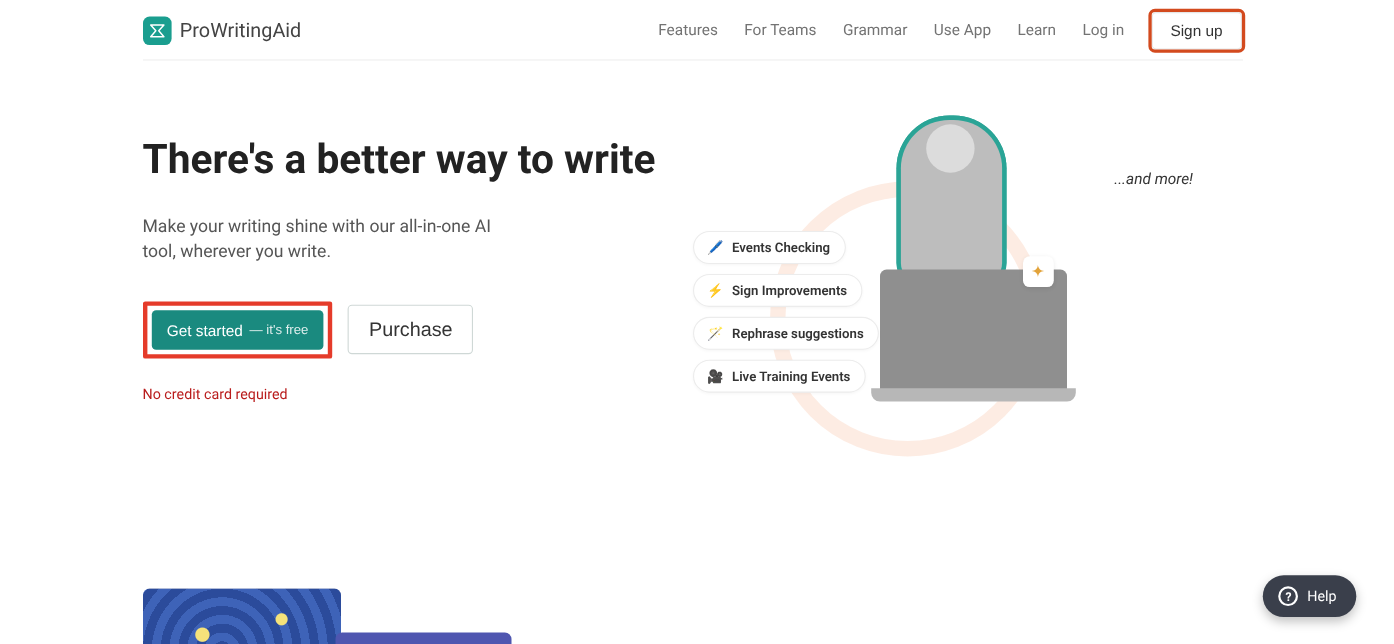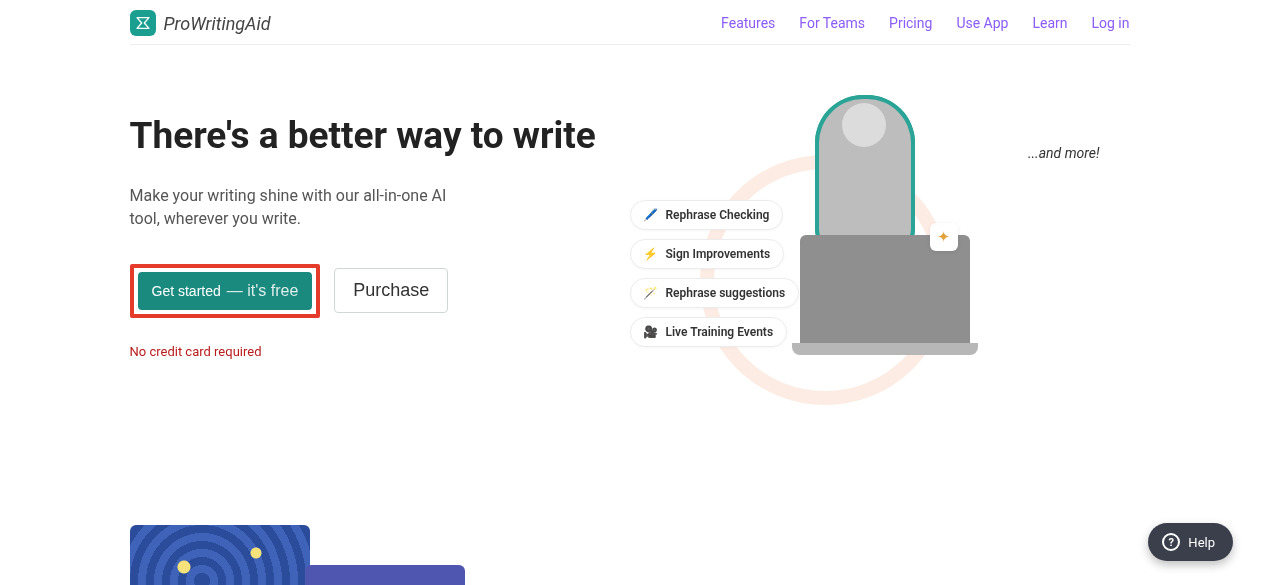--- a/index.html
+++ b/index.html
@@ -20,29 +20,29 @@
   }
   .scroll-area::-webkit-scrollbar { width: 16px; background:#f0f0f0;}
   .scroll-area::-webkit-scrollbar-thumb { background:#c7c7c7; }
   .container { width: 1000px; margin: 0 auto; position: relative;}
   
   .header {
     display:flex; align-items:center; justify-content:space-between;
     padding: 10px 0 8px 0;
     border-bottom:1px solid #eee;
   }
-  .brand { display:flex; align-items:center; gap:8px;font-style:italic; }
+  .brand { display:flex; align-items:center; gap:8px; }
   .brand-logo {
     width:26px; height:26px; border-radius:6px;
     background:#1a9e8f;
     display:flex; align-items:center; justify-content:center;
   }
   .brand-text { font-size:18px; color:#444;}
   .nav { display:flex; align-items:center; gap:24px; font-size:14px; color:#333; }
-  .nav a { color:#8b5cf6; text-decoration:none; cursor:pointer;}
+  .nav a { color:#737373; text-decoration:none; cursor:pointer;}
   .signup-btn {
     background:#fff; border:1px solid #e6e6e6;
     padding:8px 16px; border-radius:4px; font-size:14px; color:#333;
     cursor:pointer;
   }
   .highlight-signup {
     outline:3px solid #d34a1e; outline-offset:-1px; border-radius:4px;
     padding:1px;
   }
   
@@ -51,29 +51,29 @@
   .hero-title { font-size:37px; font-weight:700; line-height:1.15; color:#222; margin-bottom:26px;}
   .hero-sub { font-size:16px; color:#555; line-height:1.45; margin-bottom:34px; max-width:340px;}
   .cta-row { display:flex; gap:14px; align-items:center; }
   .get-started-highlight {
     border:4px solid #e53b2a; padding:4px; display:inline-block; border-radius:2px;text-decoration:underline;
   }
   .get-started-btn {
     background:#1a8a7f; color:#fff; padding:10px 14px; border:none; border-radius:4px;
     font-size:14px; cursor:pointer; display:inline-flex; align-items:center; gap:6px;
   }
-  .get-started-btn .free { opacity:.85; font-size:16px;}
+  .get-started-btn .free { opacity:.85; font-size:12px;}
   .purchase-btn {
     background:#fff; border:1px solid #cfd8d6; color:#333; padding:11px 18px;
     border-radius:4px; font-size:18px; cursor:pointer;
   }
   .no-card { margin-top:26px; color:#b91c1c; font-size:13px;}
   
   .hero-right { width:50%; position:relative; height:300px;}
-  .and-more { position:absolute; right:30px; top:30px; font-size:14px; color:#333; font-style:italic;}
+  .and-more { position:absolute; right:45px; top:30px; font-size:14px; color:#333; font-style:italic;}
   .orbit {
     position:absolute; left:70px; top:40px; width:250px; height:250px;
     border:14px solid rgba(244,150,100,.18); border-radius:50%;
   }
   .laptop {
     position:absolute; left:170px; top:120px; width:170px; height:110px;
     background:#8f8f8f; border-radius:6px 6px 0 0;
   }
   .laptop::after{
     content:""; position:absolute; bottom:-10px; left:-8px; right:-8px; height:12px;
@@ -146,24 +146,27 @@
       <div class="brand-logo">
         <svg width="16" height="16" viewBox="0 0 24 24" fill="none">
           <path d="M3 4 L21 4 L14 12 L21 20 L3 20 L10 12 Z" stroke="#fff" stroke-width="2" stroke-linejoin="round"></path>
         </svg>
       </div>
       <span class="brand-text">ProWritingAid</span>
     </div>
     <nav class="nav">
       <a>Features</a>
       <a>For Teams</a>
-      <a>Pricing</a>
+      <a>Grammar</a>
       <a>Use App</a>
       <a>Learn</a>
       <a>Log in</a>
+      <span class="highlight-signup">
+        <button class="signup-btn">Sign up</button>
+      </span>
     </nav>
   </header>
 
   <section class="hero">
     <div class="hero-left">
       <h1 class="hero-title">There's a better way to write</h1>
       <p class="hero-sub">Make your writing shine with our all-in-one AI tool, wherever you write.</p>
       <div class="cta-row">
         <span class="get-started-highlight">
           <button class="get-started-btn">
@@ -182,21 +185,21 @@
       <div class="person">
         <div class="outline"></div>
         <div class="head"></div>
       </div>
       <div class="laptop"></div>
       <div class="sparkle">✦</div>
 
       <div class="feature-pills">
         <div class="pill">
           <span class="ico">🖊️</span>
-          <span>Rephrase Checking</span>
+          <span>Events Checking</span>
         </div>
         <div class="pill">
           <span class="ico">⚡</span>
           <span>Sign Improvements</span>
         </div>
         <div class="pill">
           <span class="ico">🪄</span>
           <span>Rephrase suggestions</span>
         </div>
         <div class="pill">

